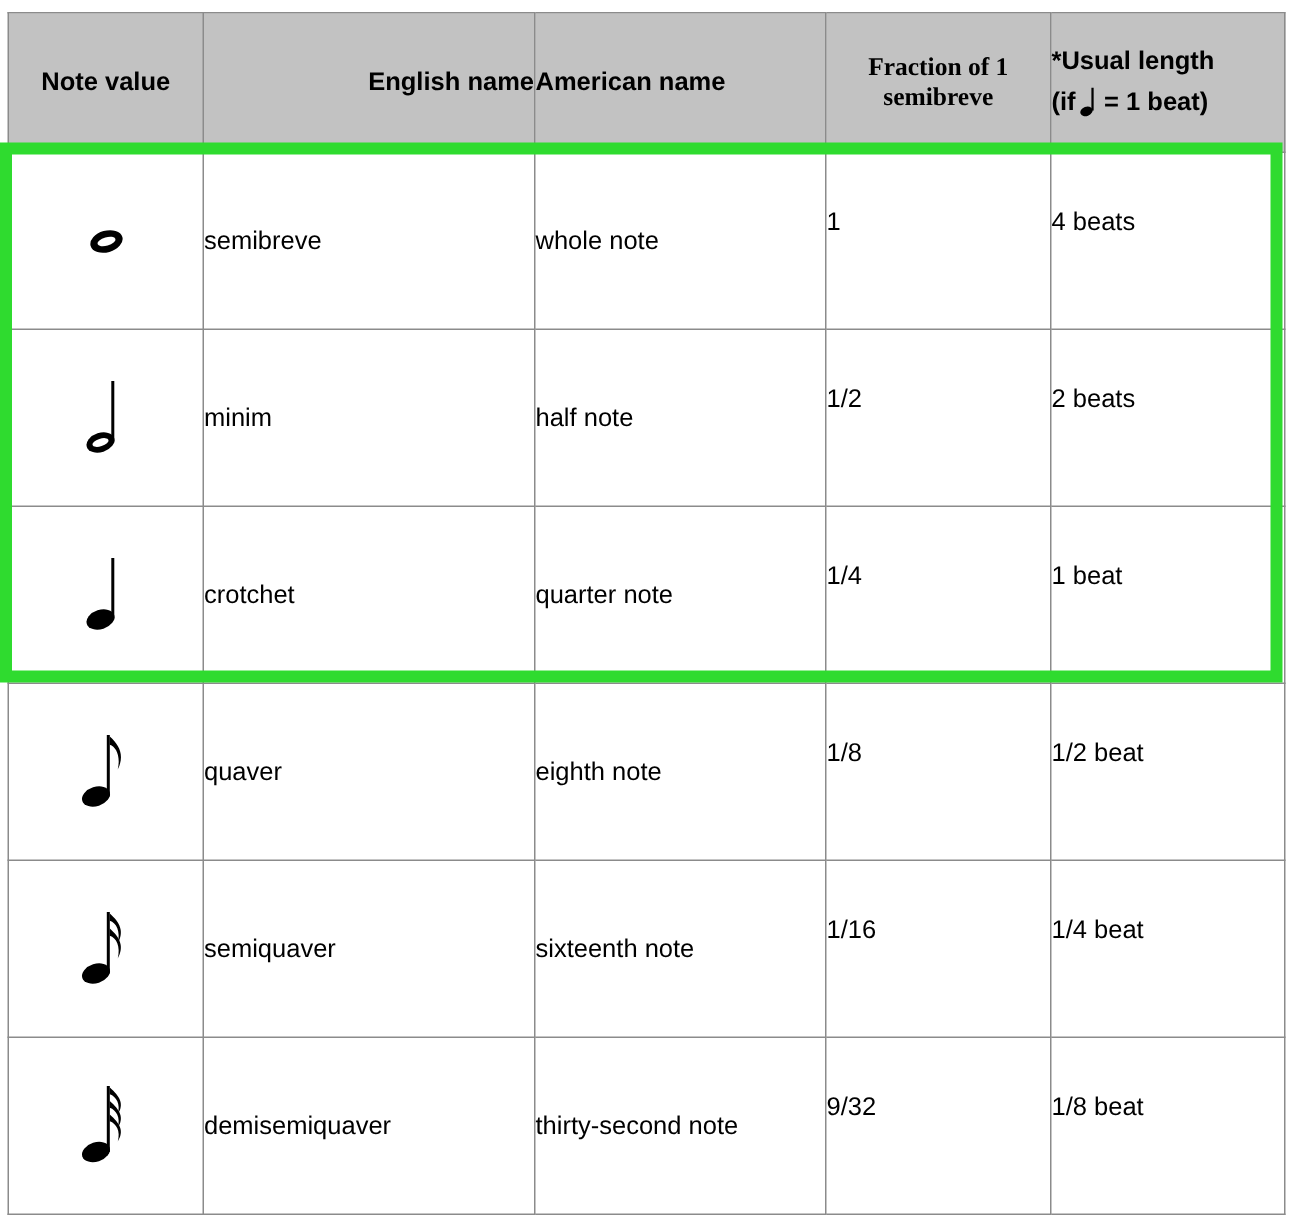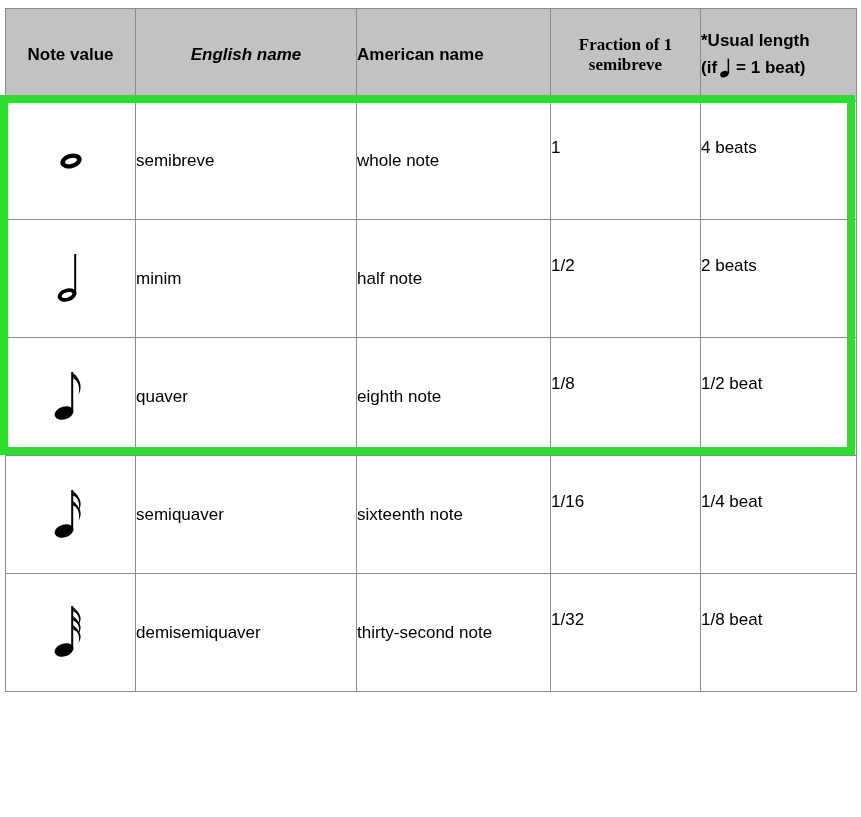--- a/index.html
+++ b/index.html
@@ -50,21 +50,21 @@
   
   thead th {
     background: #c2c2c2;
     height: 92px;
     font-weight: bold;
     font-size: 17.5px;
     vertical-align: middle;
     border-bottom: 1px solid #4a4a4a;
   }
   th.h-note   { text-align: center; }
-  th.h-eng    { text-align: center;   padding-left: 12px; font-style: italic; }
+  th.h-eng    { text-align: right;   padding-left: 12px; }
   th.h-amer   { text-align: left;   padding-left: 12px; }
   th.h-frac   { text-align: center; font-family: Liberation Serif, serif; }
   th.h-len    { text-align: left;   padding-left: 9px; line-height: 1.55; margin-top: 48px; }
 
   
   tbody tr { height: 118px; }
 
   td.cell-glyph {
     text-align: center;
     vertical-align: middle;
@@ -179,20 +179,38 @@
         <td class="cell-text">minim</td>
         <td class="cell-text">half note</td>
         <td class="cell-frac">
             <span class="pushup">1/2</span>
           </td>
         <td class="cell-len">
             <span class="pushup">2 beats</span>
           </td>
       </tr>
 
+      <tr>
+        <td class="cell-glyph">
+          <span>
+            <svg class="glyph-svg" width="30" height="62" viewBox="0 0 30 62" aria-hidden="true">
+              <ellipse cx="11" cy="47" rx="9.6" ry="6.4" transform="rotate(-18 11 47)" fill="#000"></ellipse>
+              <rect x="18.2" y="6" width="2" height="41" fill="#000"></rect>
+            </svg>
+          </span>
+        </td>
+        <td class="cell-text">crotchet</td>
+        <td class="cell-text">quarter note</td>
+        <td class="cell-frac">
+            <span class="pushup">1/4</span>
+          </td>
+        <td class="cell-len">
+            <span class="pushup">1 beat</span>
+          </td>
+      </tr>
 
       <tr>
         <td class="cell-glyph">
           <span>
             <svg class="glyph-svg" width="36" height="62" viewBox="0 0 36 62" aria-hidden="true">
               <ellipse cx="11" cy="47" rx="9.6" ry="6.4" transform="rotate(-18 11 47)" fill="#000"></ellipse>
               <rect x="18.2" y="6" width="2" height="41" fill="#000"></rect>
               <path d="M20.2 7 C27 13, 30 20, 25.5 29 C27.5 20, 24.5 14, 20.2 12.5 Z" fill="#000"></path>
             </svg>
           </span>
@@ -236,21 +254,21 @@
               <rect x="18.2" y="6" width="2" height="44" fill="#000"></rect>
               <path d="M20.2 7 C27 13, 30 18, 25.5 25 C27.5 18, 24.5 13, 20.2 11.5 Z" fill="#000"></path>
               <path d="M20.2 16 C27 22, 30 27, 25.5 34 C27.5 27, 24.5 22, 20.2 20.5 Z" fill="#000"></path>
               <path d="M20.2 25 C27 31, 30 36, 25.5 43 C27.5 36, 24.5 31, 20.2 29.5 Z" fill="#000"></path>
             </svg>
           </span>
         </td>
         <td class="cell-text">demisemiquaver</td>
         <td class="cell-text">thirty-second note</td>
         <td class="cell-frac">
-            <span class="pushup">1/32</span>
+            <span class="pushup">9/32</span>
           </td>
         <td class="cell-len">
             <span class="pushup">1/8 beat</span>
           </td>
       </tr>
 
     </tbody>
   </table>
 </div>
 

